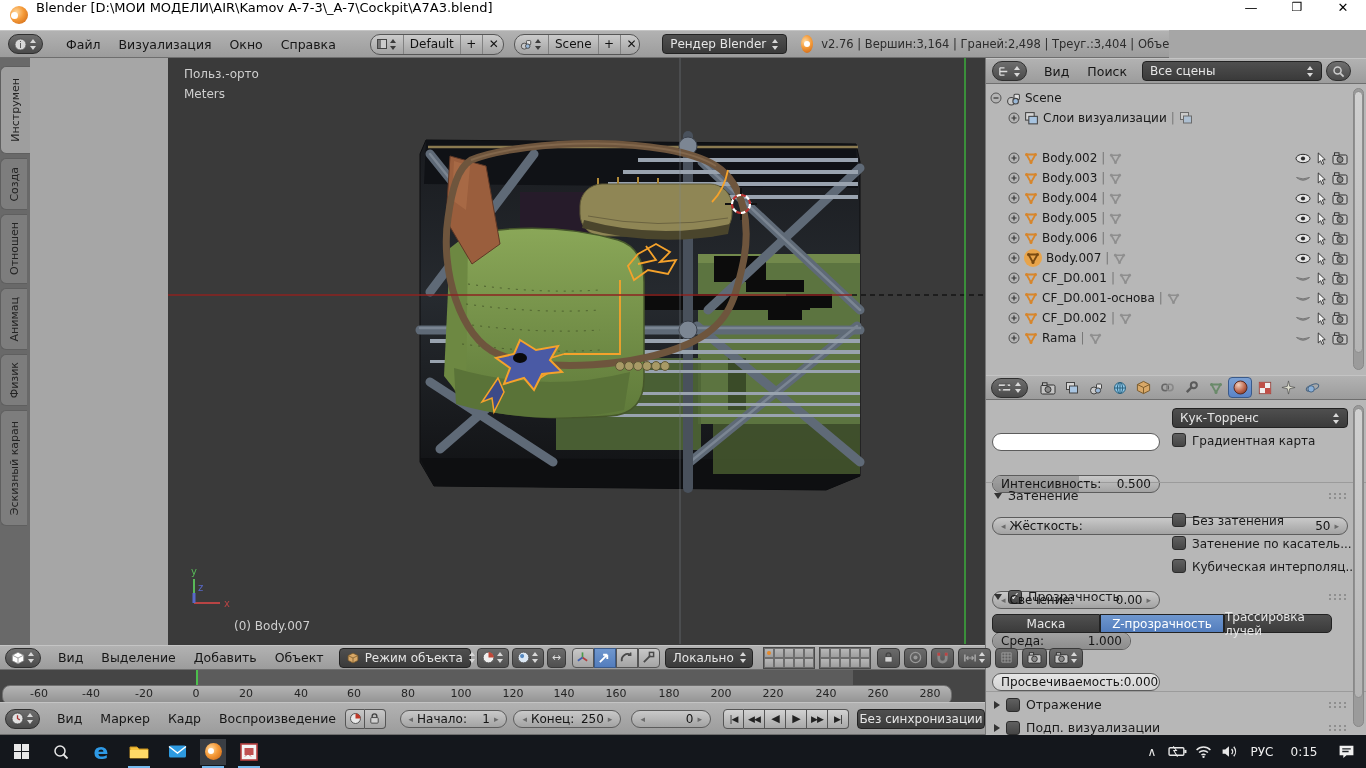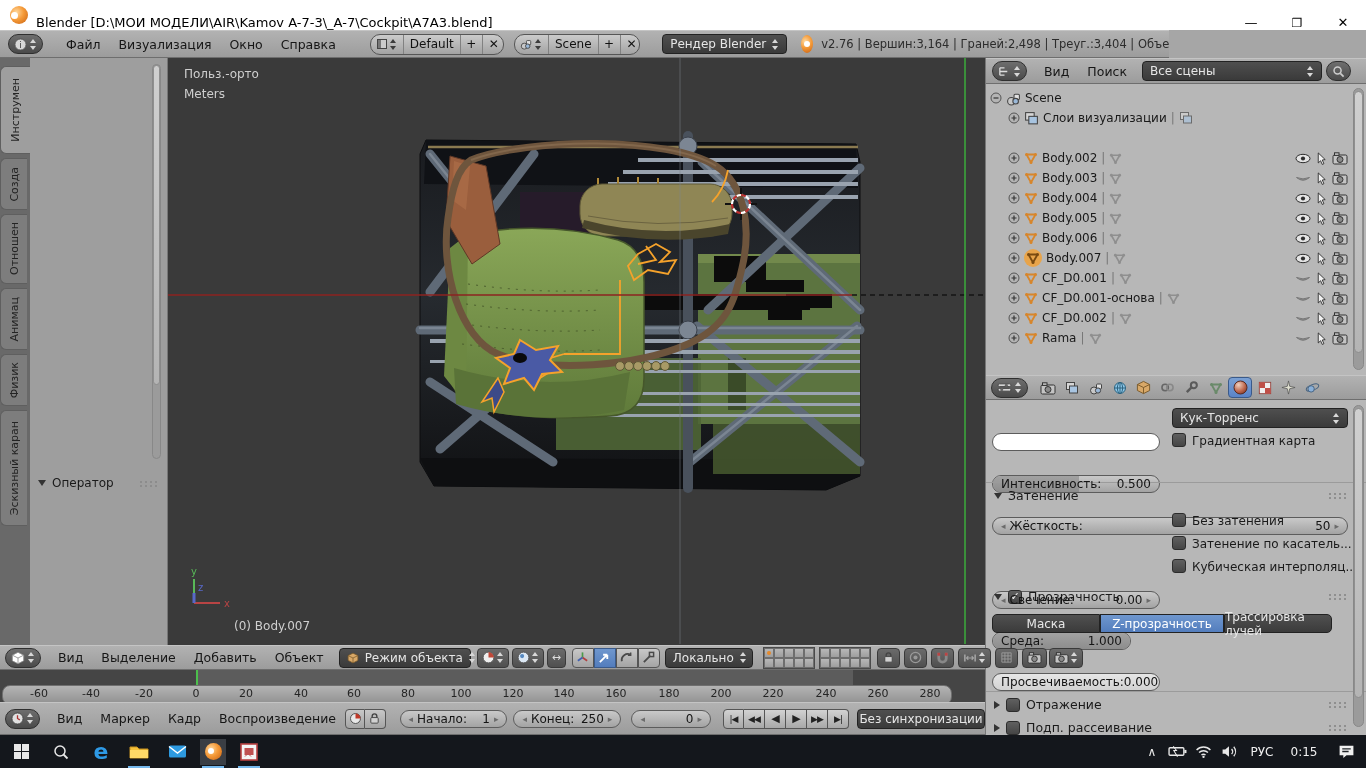--- a/index.html
+++ b/index.html
@@ -223,21 +223,21 @@
       </symbol>
 <symbol id="t-note" viewBox="0 0 16 14">
         <path d="M1.5 1.5H14.5V10.5H8L5 13V10.5H1.5Z" fill="#f0f0f0"></path>
         <path d="M4 4.5H12M4 7H10" stroke="#202428" stroke-width="1.2"></path>
       </symbol>
 </defs>
 </svg>
 
 <div class="screen">
 
-  <div class="abs" style="left:0;top:0;width:1366px;height:30px;background:#fff;display:flex;align-items:flex-end">
+  <div class="abs" style="left:0;top:0;width:1366px;height:30px;background:#fff;display:flex;align-items:flex-start">
     <span class="abs" style="left:10px;top:6px;width:18px;height:18px;border-radius:50%;background:url(#) ,radial-gradient(circle at 35% 35%,#ffd9a0,#f59a38 45%,#c65f10)"></span>
     <span class="abs" style="left:11px;top:12px;width:7px;height:7px;border-radius:50%;background:#fff"></span>
     <span style="margin-left:36px;font-size:13px;color:#000">Blender [D:\МОИ МОДЕЛИ\AIR\Kamov A-7-3\_A-7\Cockpit\A7A3.blend]</span>
     <span style="margin-left:auto;width:46px;text-align:center;font-size:13px;color:#000">—</span>
     <span style="width:46px;text-align:center;font-size:12px;color:#000">❐</span>
     <span style="width:46px;text-align:center;font-size:13px;color:#000">✕</span>
   </div>
 
   <div class="hdr abs" style="left:0;top:30px;width:1169px;height:28px">
     <div class="ebtn" style="margin-left:8px">
@@ -294,30 +294,20 @@
         <span>Анимац</span>
       </div>
     <div class="vtab" style="top:296px;height:52px">
         <span>Физик</span>
       </div>
     <div class="vtab" style="top:352px;height:116px">
         <span>Эскизный каран</span>
       </div>
   </div>
 
-  <div class="abs" style="left:30px;top:58px;width:138px;height:587px;background:#9e9e9e;border-right:1px solid #777">
-    <div class="sbtrack" style="right:6px;top:6px;width:9px;height:395px">
-        <div class="sbthumb" style="left:0;right:0;top:0;height:320px"></div>
-      </div>
-    <div class="flex" style="position:absolute;left:8px;top:418px;right:8px;gap:6px">
-      <span class="tri-d"></span>
-      <span class="lbl">Оператор</span>
-      <span class="grip" style="margin-left:auto">::::</span>
-    </div>
-  </div>
 
   <div class="abs" style="left:168px;top:58px;width:817px;height:587px;background:#3a3a3a;overflow:hidden">
     <svg viewBox="0 0 817 586" width="817" height="586">
       <rect width="817" height="586" fill="#3a3a3a"></rect>
 
       <polygon points="258,82 688,86 692,104 692,418 658,432 266,428 252,404 252,96" fill="url(#gFus)" stroke="#0c0d0f"></polygon>
       <polygon points="258,82 688,86 690,130 256,126" fill="#101216"></polygon>
       <line x1="260" y1="89" x2="690" y2="89" stroke="#8a7a50" stroke-width="2.5"></line>
       <polygon points="252,400 692,402 692,418 658,432 266,428" fill="#0e0f11"></polygon>
 
@@ -865,21 +855,21 @@
 
     <div class="flex abs" style="left:8px;top:322px;width:354px;gap:6px">
         <span class="tri-r"></span>
         <span class="chk"></span>
         <span class="lbl" style="font-size:12.5px">Отражение</span>
         <span class="grip" style="margin-left:auto">::::</span>
       </div>
     <div class="flex abs" style="left:8px;top:345px;width:354px;gap:6px">
         <span class="tri-r"></span>
         <span class="chk"></span>
-        <span class="lbl" style="font-size:12.5px">Подп. рассеивание</span>
+        <span class="lbl" style="font-size:12.5px">Подп. визуализации</span>
         <span class="grip" style="margin-left:auto">::::</span>
       </div>
     <div class="sbtrack" style="right:2px;top:30px;width:11px;height:322px">
         <div class="sbthumb" style="left:0;right:0;top:2px;height:290px"></div>
       </div>
   </div>
 
   <div class="hdr abs" style="left:0;top:645px;width:985px;height:25px">
     <div class="ebtn" style="margin-left:5px">
         <svg class="ic" width="14" height="14" style="filter:grayscale(1) brightness(1.5)">

